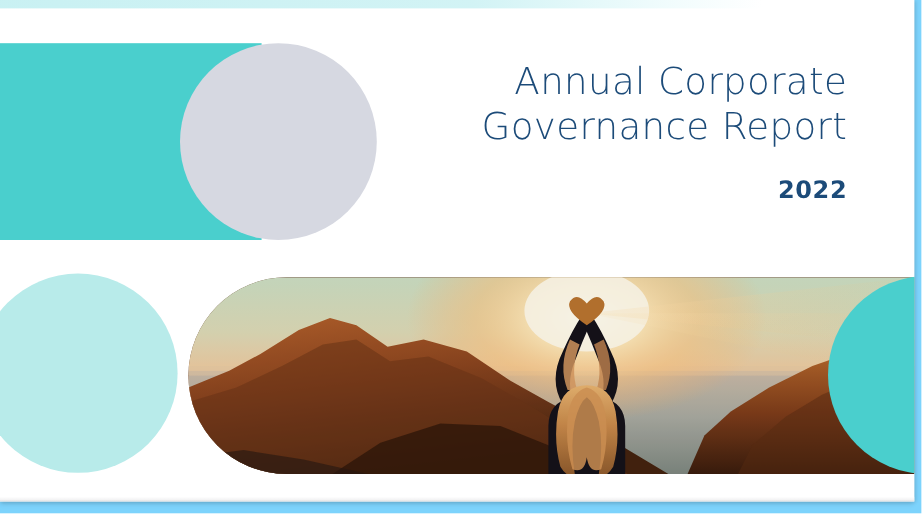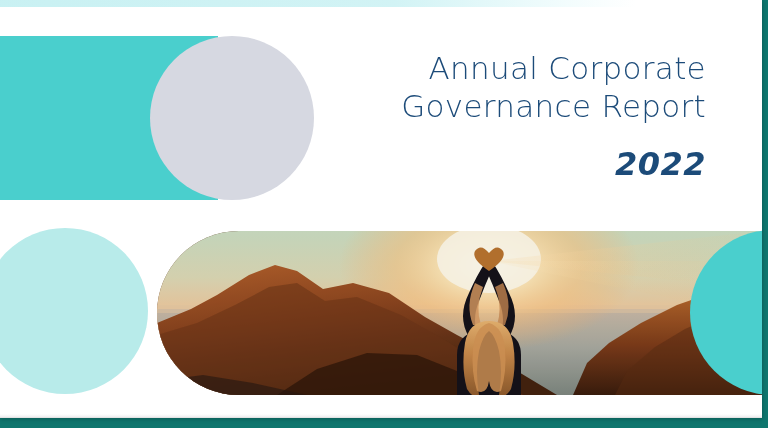--- a/index.html
+++ b/index.html
@@ -12,21 +12,21 @@
     height: 428px;
     overflow: hidden;
     font-family: "Liberation Sans", sans-serif;
   }
 
   
   #app-backdrop {
     position: relative;
     width: 768px;
     height: 428px;
-    background: #0f766e;
+    background: #7dd3fc;
     overflow: hidden;
   }
 
   
   #slide-canvas {
     position: absolute;
     left: 0;
     top: 0;
     width: 762px;
     height: 418px;
@@ -84,25 +84,24 @@
     font-size: 31px;
     font-weight: 300;
     line-height: 1.22;
     letter-spacing: 0.3px;
     white-space: pre-line;
   }
   #report-year {
     margin: 22px 0 0 0;
     color: #1c4b79;
     font-family: "DejaVu Sans", sans-serif;
-    font-size: 32px;
+    font-size: 20px;
     font-weight: 600;
     letter-spacing: 0.5px;
     line-height: 1;
-    font-style: italic;
   }
 
   
   #pale-circle {
     position: absolute;
     left: -18px;
     top: 228px;
     width: 166px;
     height: 166px;
     border-radius: 50%;

